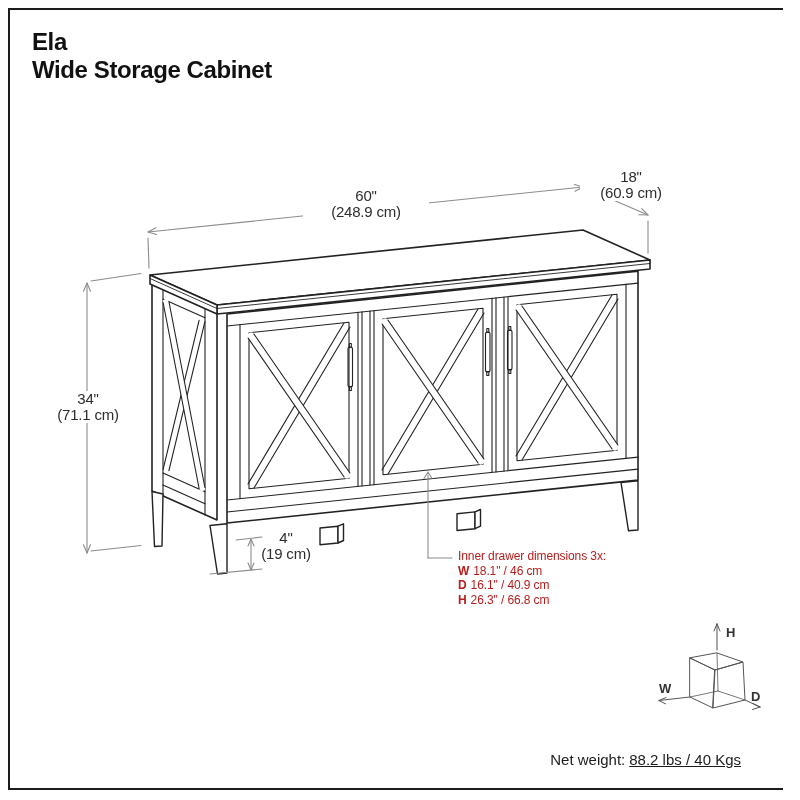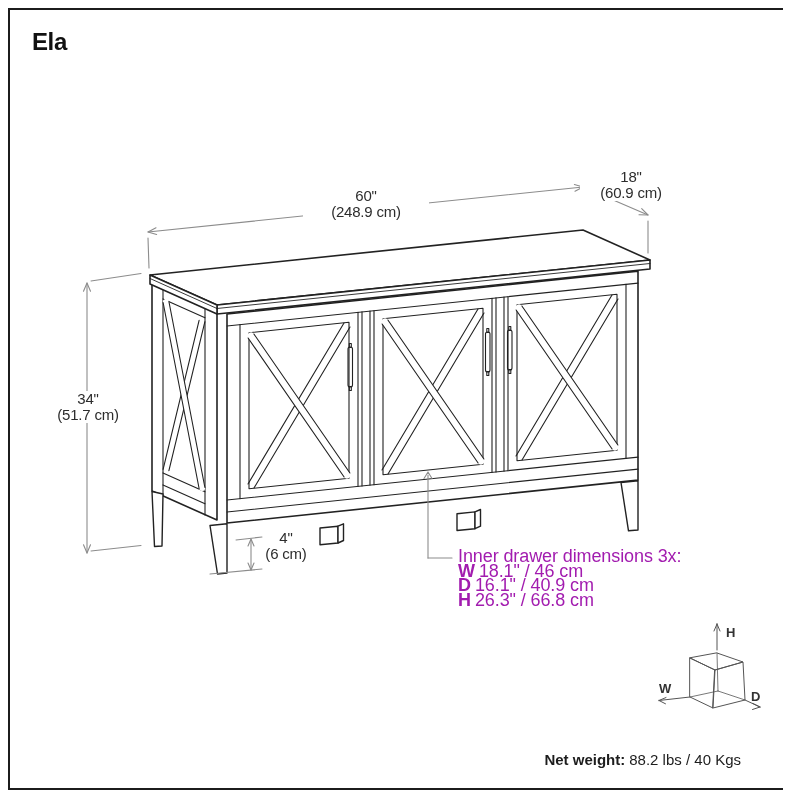--- a/index.html
+++ b/index.html
@@ -8,37 +8,38 @@
   .page-border{position:absolute;left:8px;top:8px;width:782px;height:782px;
         border:2px solid #1c1c1c;box-sizing:border-box;}
   .product-title{position:absolute;left:32px;top:28px;color:#111;
         font-size:24px;font-weight:bold;line-height:28px;letter-spacing:-0.4px;}
   .product-title span{display:block;}
   svg.drawing{position:absolute;left:0;top:0;}
   .dim-label{position:absolute;color:#2d2d2d;font-size:15px;line-height:16px;
         text-align:center;letter-spacing:-0.2px;background:#fff;padding:0 2px;}
   .dim-label span{display:block;}
   .dim-label.nobg{background:transparent;}
-  .drawer-note{position:absolute;left:458px;top:549px;color:#a21caf;
-        font-size:18px;line-height:14.6px;letter-spacing:-0.1px;}
+  .drawer-note{position:absolute;left:458px;top:549px;color:#b91c1c;
+        font-size:12px;line-height:14.6px;letter-spacing:-0.1px;}
   .drawer-note .row b{font-weight:bold;margin-right:4px;}
   .net-weight{position:absolute;right:42px;top:751px;color:#1d1d1d;font-size:15px;}
-  .net-weight b{font-weight:bold;}
-  .net-weight span{margin-left:4px;}
+  .net-weight b{font-weight:normal;}
+  .net-weight span{margin-left:4px;text-decoration:underline;}
   .cube-label{position:absolute;color:#333;font-size:13px;font-weight:bold;}
 </style>
 </head>
 <body>
 
 <div class="page">
 
   <div class="page-border"></div>
 
   <div class="product-title">
     <span>Ela</span>
+    <span>Wide Storage Cabinet</span>
   </div>
 
   <svg class="drawing" width="800" height="800" viewBox="0 0 800 800">
 
     <g fill="none" stroke="#222222" stroke-width="1.1" stroke-linejoin="round" stroke-linecap="round">
 
       <g>
         <path d="M152,282 L217,311 L217,520 L152,491 Z" fill="#ffffff" stroke-width="1.6"></path>
         <line x1="163" y1="287" x2="163" y2="496"></line>
         <line x1="205" y1="306" x2="205" y2="515"></line>
@@ -193,26 +194,26 @@
     <span>(248.9 cm)</span>
   </div>
 
   <div class="dim-label" style="left:580px;top:169px;width:98px;">
     <span>18"</span>
     <span>(60.9 cm)</span>
   </div>
 
   <div class="dim-label" style="left:34px;top:391px;width:104px;">
     <span>34"</span>
-    <span>(51.7 cm)</span>
+    <span>(71.1 cm)</span>
   </div>
 
   <div class="dim-label nobg" style="left:252px;top:530px;width:64px;">
     <span>4"</span>
-    <span>(6 cm)</span>
+    <span>(19 cm)</span>
   </div>
 
   <div class="drawer-note">
     <div class="row">Inner drawer dimensions 3x:</div>
     <div class="row">
       <b>W</b><span>18.1" / 46 cm</span>
     </div>
     <div class="row">
       <b>D</b><span>16.1" / 40.9 cm</span>
     </div>

